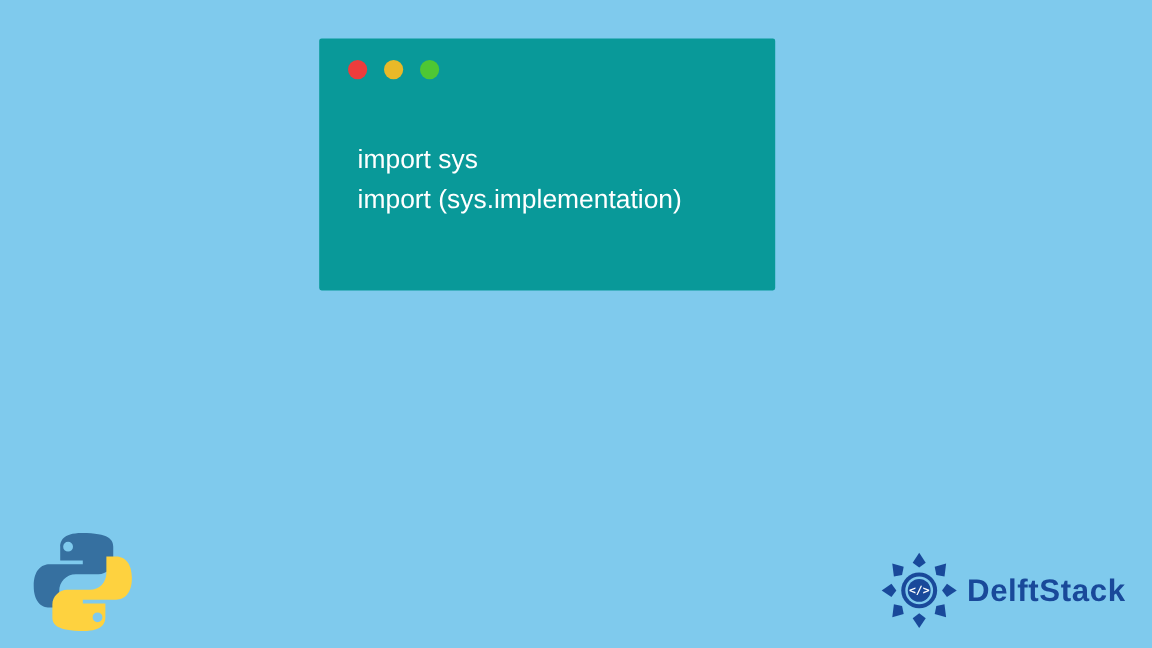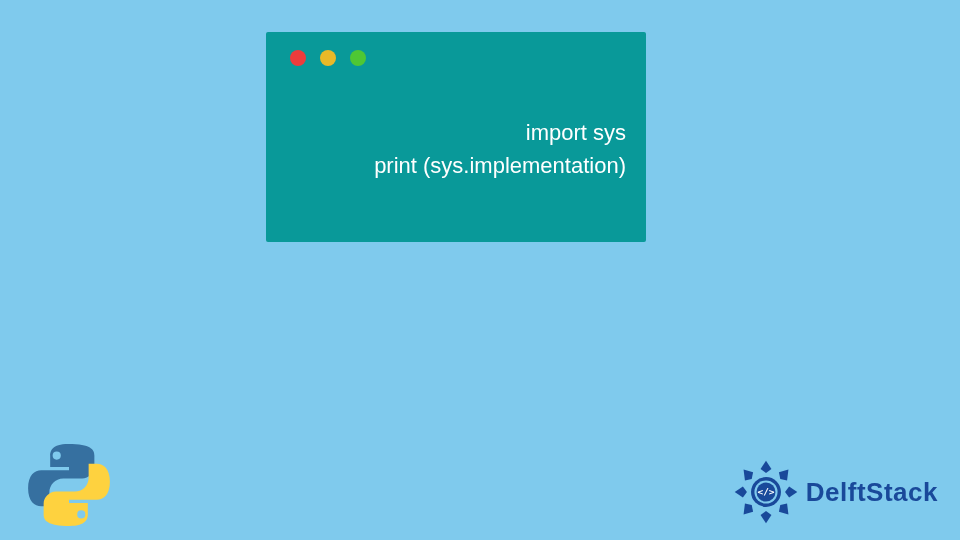--- a/index.html
+++ b/index.html
@@ -29,21 +29,20 @@
     .dot { width: 16px; height: 16px; border-radius: 50%; }
     .dot-red { background: #ed3c3c; }
     .dot-yellow { background: #e9b928; }
     .dot-green { background: #4ec734; }
     .code-body {
       padding: 40px 20px 20px 32px;
       color: #ffffff;
       font-size: 22px;
       line-height: 1.5;
       font-weight: 400;
-      text-align: right;
     }
     .code-line { white-space: pre; }
     .python-logo {
       position: absolute;
       left: 24px;
       bottom: 10px;
       width: 90px;
       height: 90px;
     }
     .delftstack-logo {
@@ -66,21 +65,21 @@
 <body>
 
 <div class="code-window">
   <div class="titlebar">
     <span class="dot dot-red"></span>
     <span class="dot dot-yellow"></span>
     <span class="dot dot-green"></span>
   </div>
   <div class="code-body">
     <div class="code-line">import sys</div>
-    <div class="code-line">print (sys.implementation)</div>
+    <div class="code-line">import (sys.implementation)</div>
   </div>
 </div>
 
 <div class="python-logo">
   <svg viewBox="0 0 110 110" width="90" height="90">
     <path fill="#3670a0" d="M54 5c-20 0-22 9-22 14v14h23v4H21c-8 0-16 6-16 22s8 22 16 22h10V64c0-9 7-17 17-17h23c8 0 15-7 15-15V19c0-7-4-14-32-14zM40 14a5 5 0 110 10 5 5 0 010-10z"></path>
     <path fill="#fed23f" d="M56 105c20 0 22-9 22-14V77H55v-4h34c8 0 16-6 16-22s-8-22-16-22H79v17c0 9-7 17-17 17H39c-8 0-15 7-15 15v13c0 7 4 14 32 14zm14-9a5 5 0 110-10 5 5 0 010 10z"></path>
   </svg>
 </div>
 

